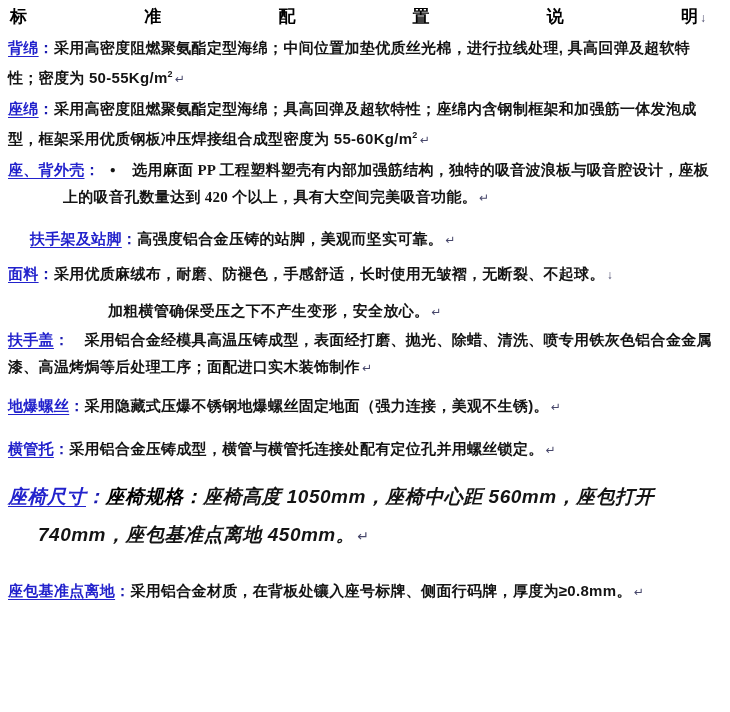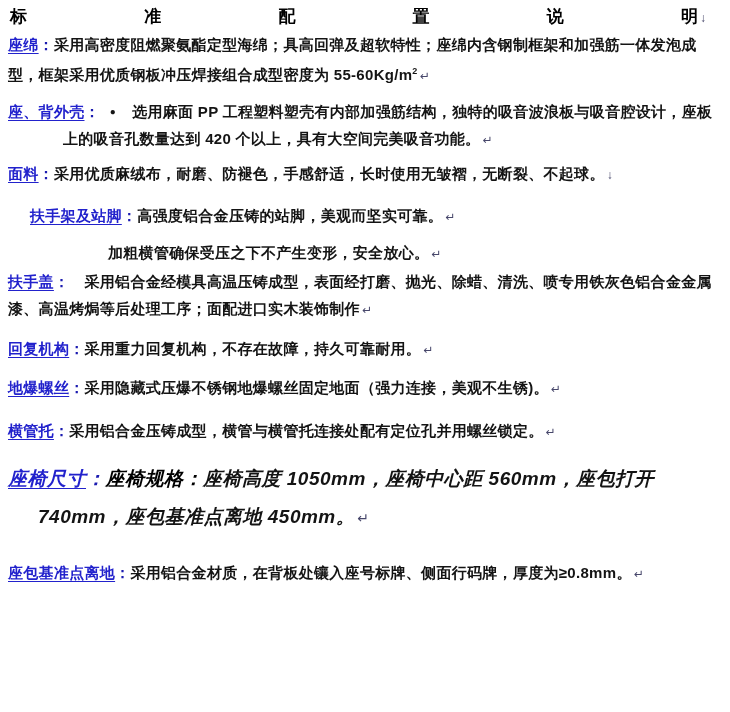--- a/index.html
+++ b/index.html
@@ -74,25 +74,25 @@
 <div class="page">
   <div class="doc-title">
       <span class="tchar">标</span>
       <span class="tchar">准</span>
       <span class="tchar">配</span>
       <span class="tchar">置</span>
       <span class="tchar">说</span>
       <span class="tchar">明<span class="seg-mark">↓</span></span>
     </div>
   <div id="doc-body">
+      <div class="para" style="margin-top: 5px;"><span class="seg-label">背绵</span><span class="seg-colon">：</span><span class="seg-body">采用高密度阻燃聚氨酯定型海绵；中间位置加垫优质丝光棉，进行拉线处理, 具高回弹及超软特性；密度为 50-55Kg/m</span><span class="seg-sup">2</span><span class="seg-mark">↵</span></div>
       <div class="para" style="margin-top: 2px;"><span class="seg-label">座绵</span><span class="seg-colon">：</span><span class="seg-body">采用高密度阻燃聚氨酯定型海绵；具高回弹及超软特性；座绵内含钢制框架和加强筋一体发泡成型，框架采用优质钢板冲压焊接组合成型密度为 55-60Kg/m</span><span class="seg-sup">2</span><span class="seg-mark">↵</span></div>
-      <div class="para" style="margin-top: 8px; padding-left: 55px; text-indent: -55px;"><span class="seg-label">座、背外壳</span><span class="seg-colon">：</span><span class="seg-bullet">●</span><span class="seg-body">选用麻面 PP 工程塑料塑壳有内部加强筋结构，独特的吸音波浪板与吸音腔设计，座板上的吸音孔数量达到 420 个以上，具有大空间完美吸音功能。</span><span class="seg-mark">↵</span></div>
+      <div class="para" style="margin-top: 2px; padding-left: 55px; text-indent: -55px; font-family: Liberation Serif, serif;"><span class="seg-label">座、背外壳</span><span class="seg-colon">：</span><span class="seg-bullet">●</span><span class="seg-body">选用麻面 PP 工程塑料塑壳有内部加强筋结构，独特的吸音波浪板与吸音腔设计，座板上的吸音孔数量达到 420 个以上，具有大空间完美吸音功能。</span><span class="seg-mark">↵</span></div>
+      <div class="para" style="margin-top: 13px; text-indent: 22px;"><span class="seg-label">扶手架及站脚</span><span class="seg-colon">：</span><span class="seg-body">高强度铝合金压铸的站脚，美观而坚实可靠。</span><span class="seg-mark">↵</span></div>
       <div class="para" style="margin-top: 6px;"><span class="seg-label">面料</span><span class="seg-colon">：</span><span class="seg-body">采用优质麻绒布，耐磨、防褪色，手感舒适，长时使用无皱褶，无断裂、不起球。</span><span class="seg-mark">↓</span></div>
-      <div class="para" style="margin-top: 13px; text-indent: 22px;"><span class="seg-label">扶手架及站脚</span><span class="seg-colon">：</span><span class="seg-body">高强度铝合金压铸的站脚，美观而坚实可靠。</span><span class="seg-mark">↵</span></div>
       <div class="para" style="margin-top: 8px; text-indent: 100px;"><span class="seg-body">加粗横管确保受压之下不产生变形，安全放心。</span><span class="seg-mark">↵</span></div>
       <div class="para" style=""><span class="seg-label">扶手盖</span><span class="seg-colon">：</span><span class="seg-body">　采用铝合金经模具高温压铸成型，表面经打磨、抛光、除蜡、清洗、喷专用铁灰色铝合金金属漆、高温烤焗等后处理工序；面配进口实木装饰制作</span><span class="seg-mark">↵</span></div>
-      <div class="para" style="margin-top: 11px;"><span class="seg-label">回复机构</span><span class="seg-colon">：</span><span class="seg-body">采用重力回复机构，不存在故障，持久可靠耐用。</span><span class="seg-mark">↵</span></div>
       <div class="para" style="margin-top: 10px;"><span class="seg-label">地爆螺丝</span><span class="seg-colon">：</span><span class="seg-body">采用隐藏式压爆不锈钢地爆螺丝固定地面（强力连接，美观不生锈)。</span><span class="seg-mark">↵</span></div>
       <div class="para" style="margin-top: 14px;"><span class="seg-label">横管托</span><span class="seg-colon">：</span><span class="seg-body">采用铝合金压铸成型，横管与横管托连接处配有定位孔并用螺丝锁定。</span><span class="seg-mark">↵</span></div>
       <div class="para large" style="margin-top: 14px; padding-left: 30px; text-indent: -30px; font-style: italic;"><span class="seg-label">座椅尺寸</span><span class="seg-colon">：</span><span class="seg-strong">座椅规格：</span><span class="seg-body">座椅高度 1050mm，座椅中心距 560mm，座包打开 740mm，座包基准点离地 450mm。</span><span class="seg-mark">↵</span></div>
       <div class="para" style="margin-top: 22px;"><span class="seg-label">座包基准点离地</span><span class="seg-colon">：</span><span class="seg-body">采用铝合金材质，在背板处镶入座号标牌、侧面行码牌，厚度为≥0.8mm。</span><span class="seg-mark">↵</span></div>
     </div>
 </div>
 
 </body></html>

